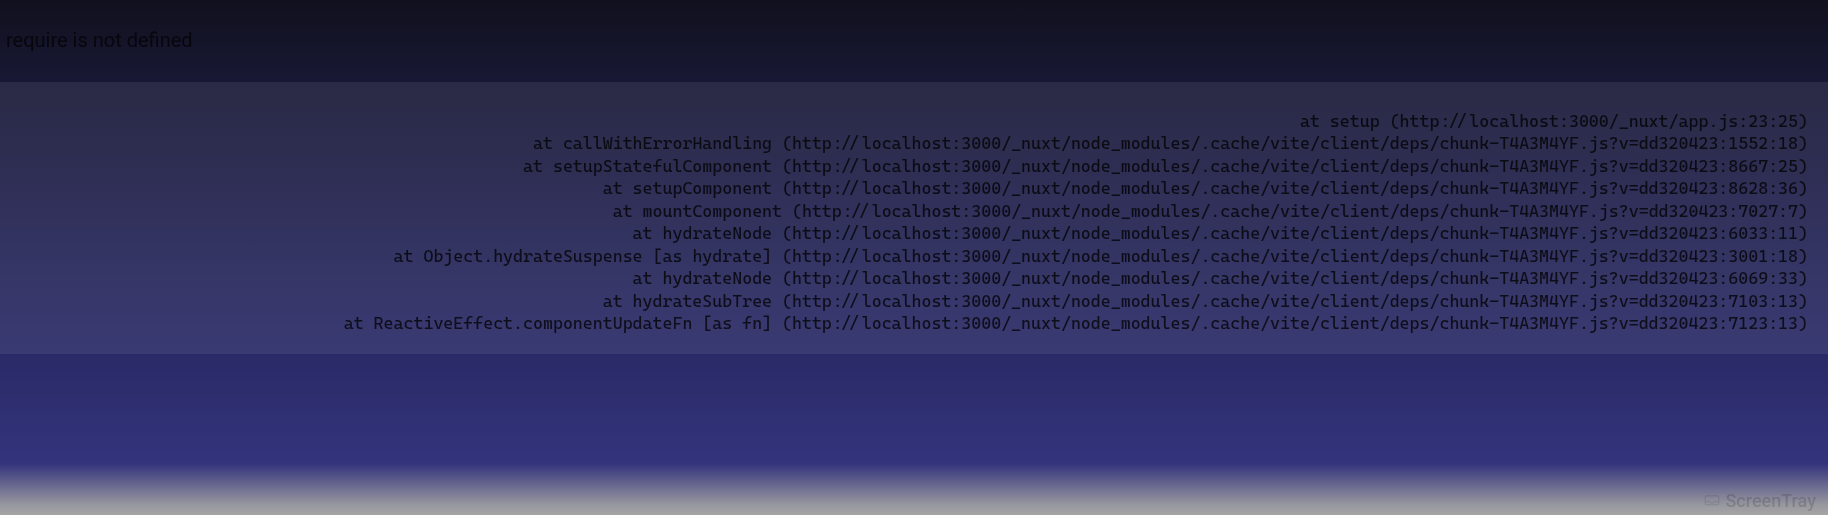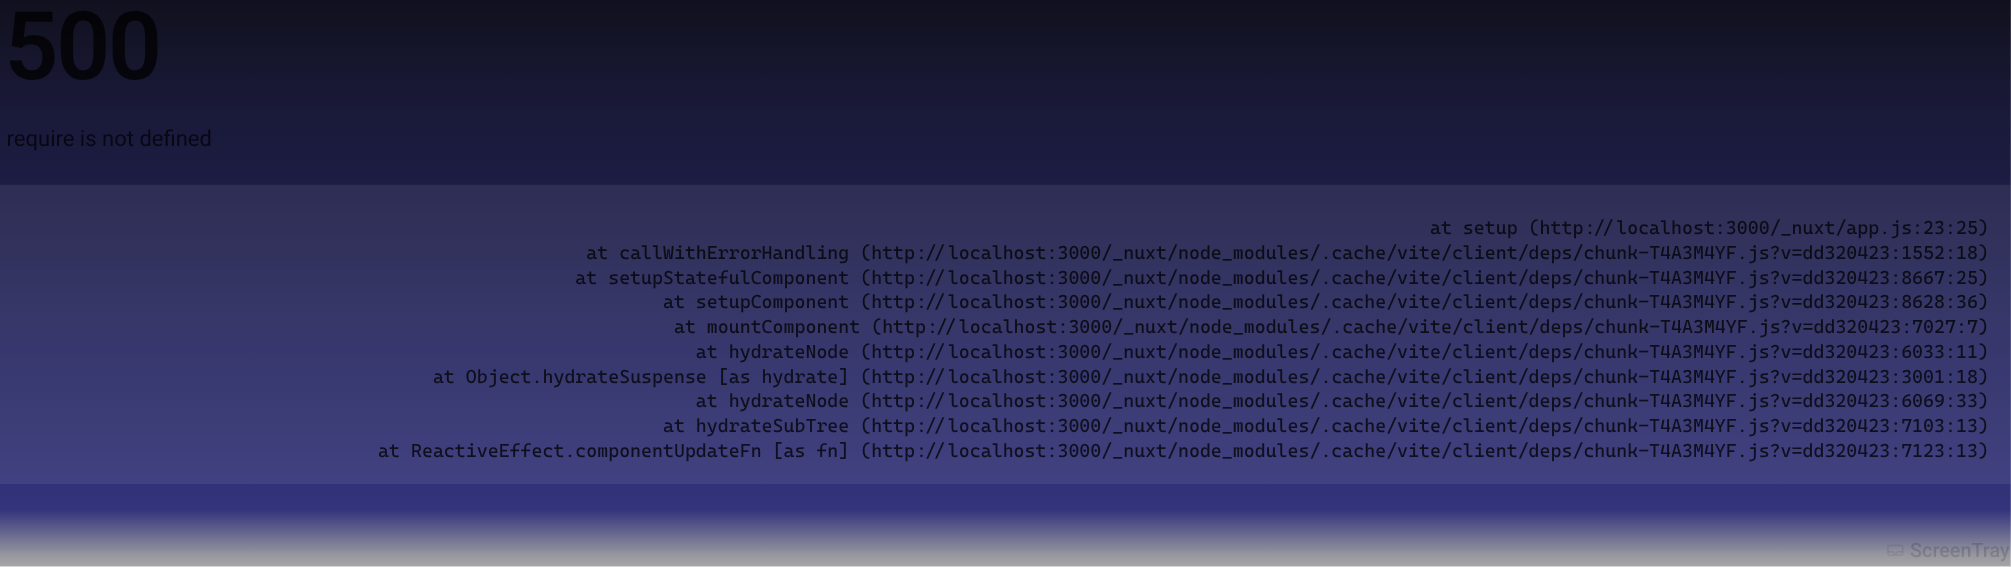--- a/index.html
+++ b/index.html
@@ -68,21 +68,21 @@
     
     .stack-line {
       display: block;
       padding-left: 14px;
       text-align: right;
     }
     
     .watermark {
       position: absolute;
       bottom: 4px;
-      right: 1px;
+      right: 12px;
       display: flex;
       align-items: center;
       gap: 4px;
       font-size: 18px;
       color: rgba(0, 0, 0, 0.15);
       font-weight: 500;
       z-index: 2;
     }
     
     .watermark-icon {
@@ -90,21 +90,20 @@
       height: 18px;
       opacity: 0.5;
     }
   </style>
 </head>
 <body>
 
 <div class="overlay"></div>
 
 <div class="content">
-  <h1 class="error-code">500</h1>
   <div class="error-message">require is not defined</div>
 
   <div class="stack-trace"><span class="stack-line">at setup (http://localhost:3000/_nuxt/app.js:23:25)</span><span class="stack-line">at callWithErrorHandling (http://localhost:3000/_nuxt/node_modules/.cache/vite/client/deps/chunk-T4A3M4YF.js?v=dd320423:1552:18)</span><span class="stack-line">at setupStatefulComponent (http://localhost:3000/_nuxt/node_modules/.cache/vite/client/deps/chunk-T4A3M4YF.js?v=dd320423:8667:25)</span><span class="stack-line">at setupComponent (http://localhost:3000/_nuxt/node_modules/.cache/vite/client/deps/chunk-T4A3M4YF.js?v=dd320423:8628:36)</span><span class="stack-line">at mountComponent (http://localhost:3000/_nuxt/node_modules/.cache/vite/client/deps/chunk-T4A3M4YF.js?v=dd320423:7027:7)</span><span class="stack-line">at hydrateNode (http://localhost:3000/_nuxt/node_modules/.cache/vite/client/deps/chunk-T4A3M4YF.js?v=dd320423:6033:11)</span><span class="stack-line">at Object.hydrateSuspense [as hydrate] (http://localhost:3000/_nuxt/node_modules/.cache/vite/client/deps/chunk-T4A3M4YF.js?v=dd320423:3001:18)</span><span class="stack-line">at hydrateNode (http://localhost:3000/_nuxt/node_modules/.cache/vite/client/deps/chunk-T4A3M4YF.js?v=dd320423:6069:33)</span><span class="stack-line">at hydrateSubTree (http://localhost:3000/_nuxt/node_modules/.cache/vite/client/deps/chunk-T4A3M4YF.js?v=dd320423:7103:13)</span><span class="stack-line">at ReactiveEffect.componentUpdateFn [as fn] (http://localhost:3000/_nuxt/node_modules/.cache/vite/client/deps/chunk-T4A3M4YF.js?v=dd320423:7123:13)</span></div>
 </div>
 
 <div class="watermark">
   <svg class="watermark-icon" viewBox="0 0 24 24" fill="none" stroke="currentColor" stroke-width="2">
     <rect x="3" y="5" width="18" height="12" rx="2"></rect>
     <path d="M3 13 L9 13 L11 15 L13 15 L15 13 L21 13"></path>
   </svg>

